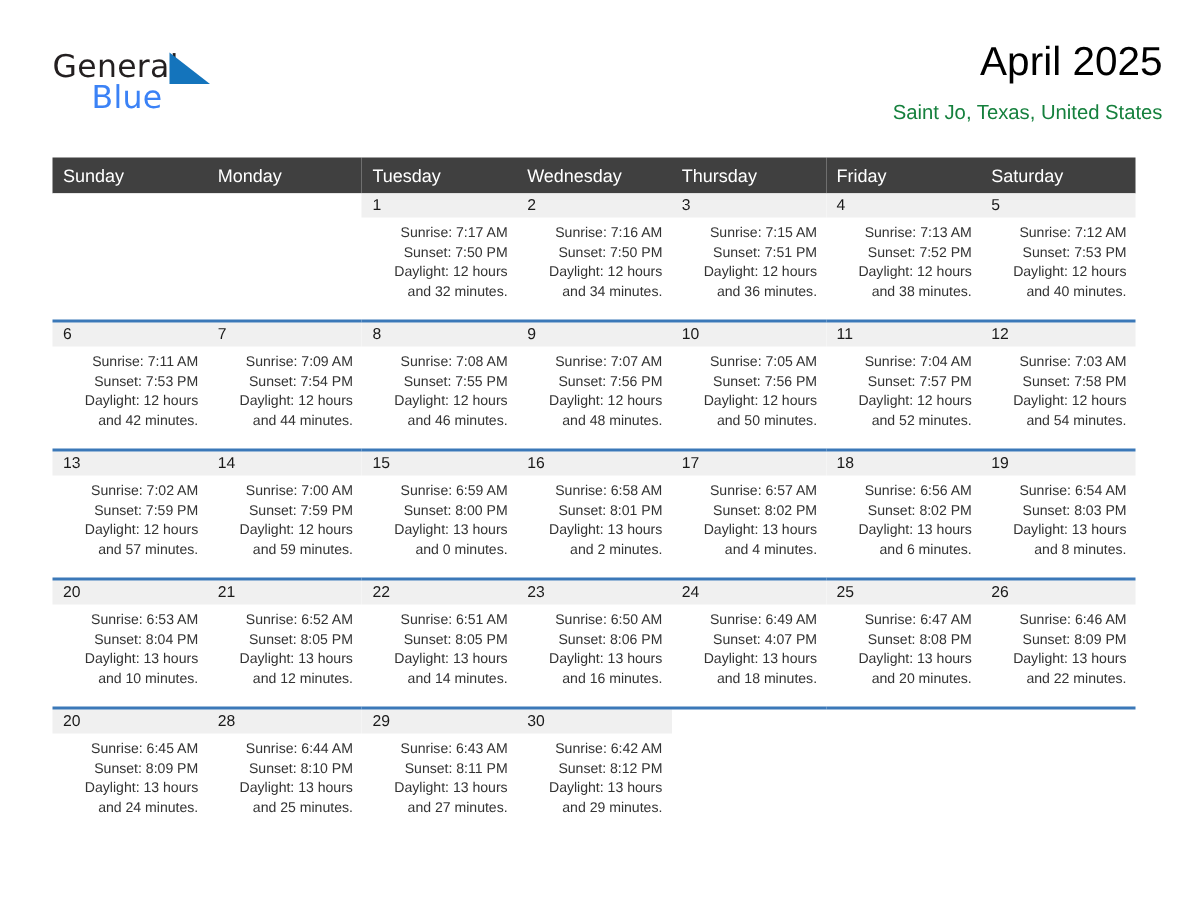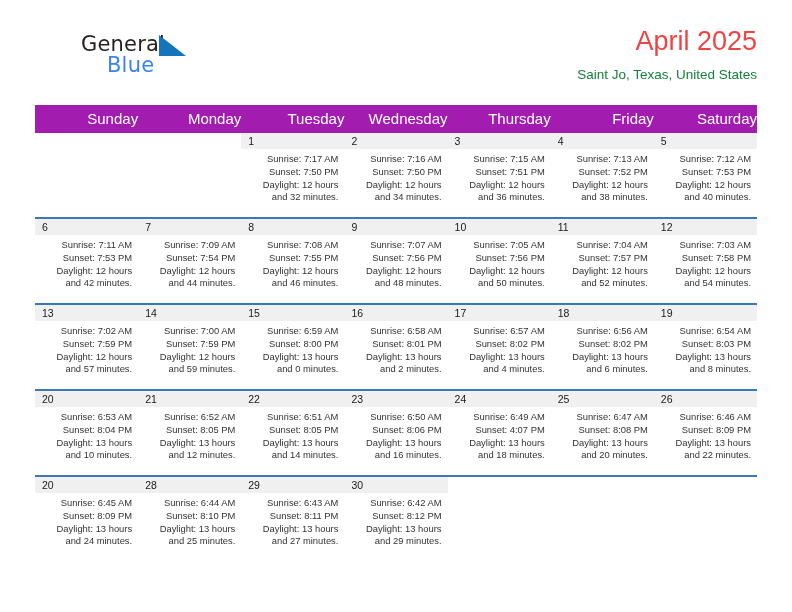--- a/index.html
+++ b/index.html
@@ -19,23 +19,22 @@
     width: 792px;
     height: 612px;
     box-sizing: border-box;
   }
 
   
   .header {
     position: absolute;
     left: 35px;
     top: 26px;
-    right: 35px;
+    right: 17px;
     height: 72px;
-    margin-left: 46px;
   }
   .logo {
     position: absolute;
     left: 0;
     top: 8px;
     width: 130px;
     height: 52px;
   }
   .logo-general {
     position: absolute;
@@ -70,21 +69,21 @@
   }
   .title-block {
     position: absolute;
     right: 0;
     top: 0;
     text-align: right;
   }
   .cal-title {
     font-size: 27px;
     font-weight: 400;
-    color: #ef4444;
+    color: #000000;
     line-height: 1.15;
     white-space: nowrap;
   }
   .cal-subtitle {
     margin-top: 10px;
     font-size: 13.5px;
     font-weight: 400;
     color: #15803d;
     line-height: 1.2;
     white-space: nowrap;
@@ -93,25 +92,25 @@
   
   .calendar {
     position: absolute;
     left: 35px;
     top: 105px;
     width: 722px;
     border-collapse: collapse;
     table-layout: fixed;
   }
   .calendar th {
-    background: #a21caf;
+    background: #404040;
     color: #ffffff;
-    font-size: 15px;
+    font-size: 12px;
     font-weight: 400;
-    text-align: right;
+    text-align: left;
     padding: 5px 0 5px 7px;
     line-height: 1.2;
     border: none;
   }
   .calendar td {
     vertical-align: top;
     padding: 0;
     width: 103.14px;
     border: none;
   }

